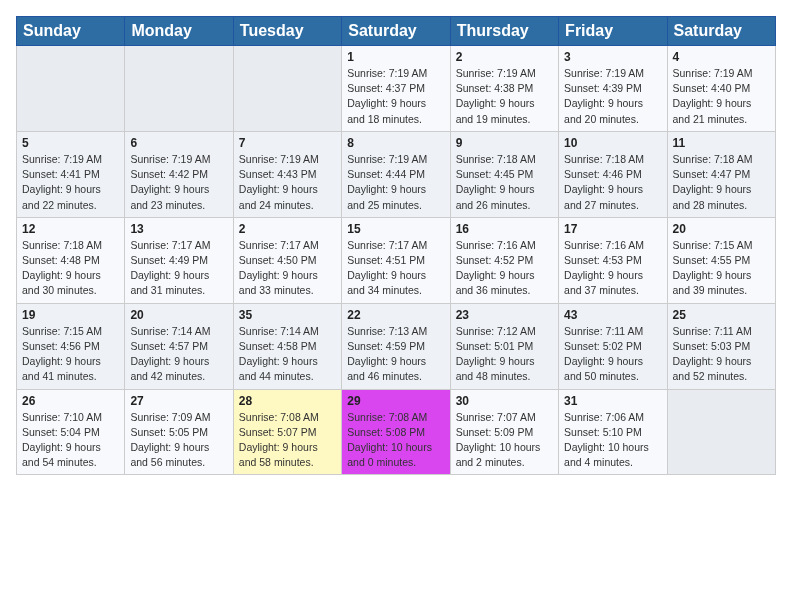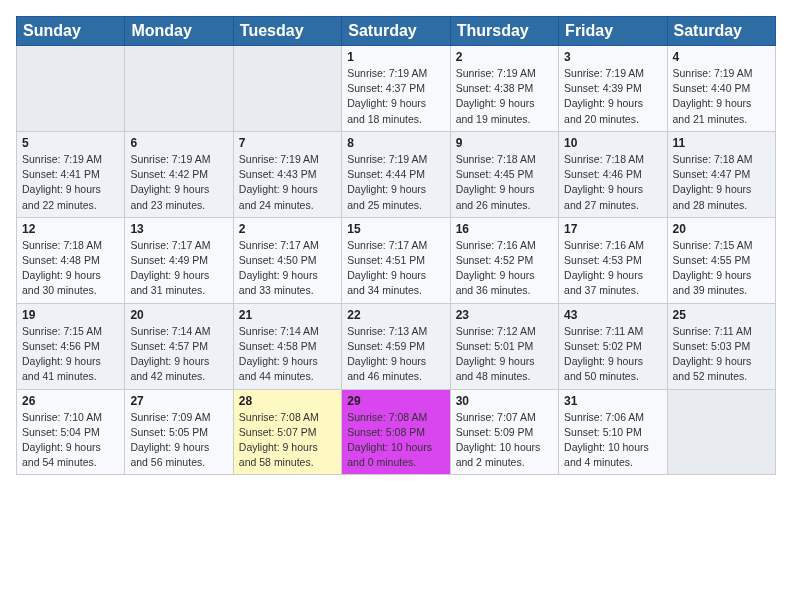--- a/index.html
+++ b/index.html
@@ -191,21 +191,21 @@
         <tr>
           <td style="background: rgb(238, 242, 247);">
             <div class="day-num">19</div>
             <div class="cell-info">Sunrise: 7:15 AM<br>Sunset: 4:56 PM<br>Daylight: 9 hours<br>and 41 minutes.</div>
           </td>
           <td style="background: rgb(238, 242, 247); margin-top: 32px;">
             <div class="day-num">20</div>
             <div class="cell-info">Sunrise: 7:14 AM<br>Sunset: 4:57 PM<br>Daylight: 9 hours<br>and 42 minutes.</div>
           </td>
           <td style="background: rgb(238, 242, 247);">
-            <div class="day-num">21</div>
+            <div class="day-num">35</div>
             <div class="cell-info">Sunrise: 7:14 AM<br>Sunset: 4:58 PM<br>Daylight: 9 hours<br>and 44 minutes.</div>
           </td>
           <td style="background: rgb(238, 242, 247);">
             <div class="day-num">22</div>
             <div class="cell-info">Sunrise: 7:13 AM<br>Sunset: 4:59 PM<br>Daylight: 9 hours<br>and 46 minutes.</div>
           </td>
           <td style="background: rgb(238, 242, 247);">
             <div class="day-num">23</div>
             <div class="cell-info">Sunrise: 7:12 AM<br>Sunset: 5:01 PM<br>Daylight: 9 hours<br>and 48 minutes.</div>
           </td>

